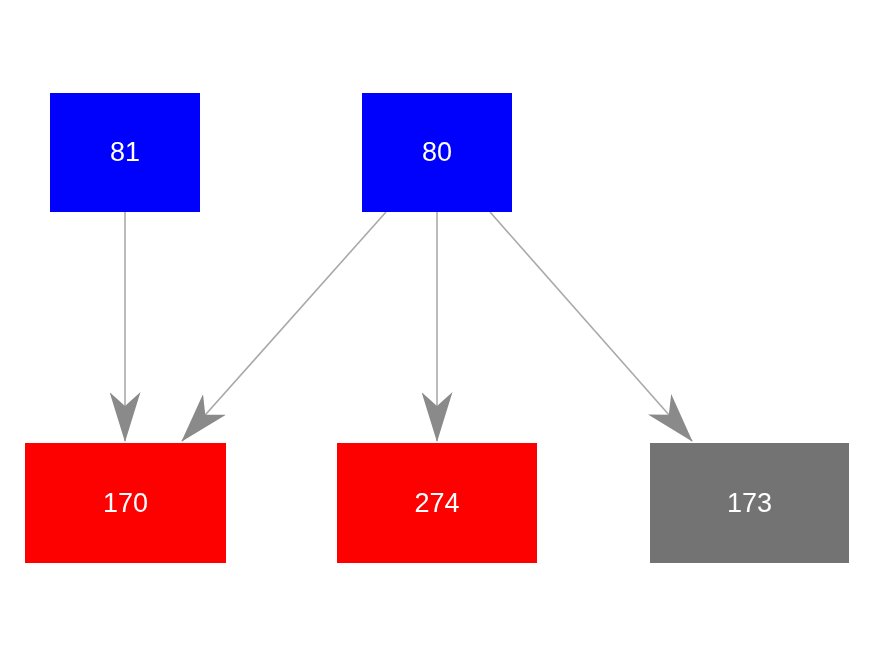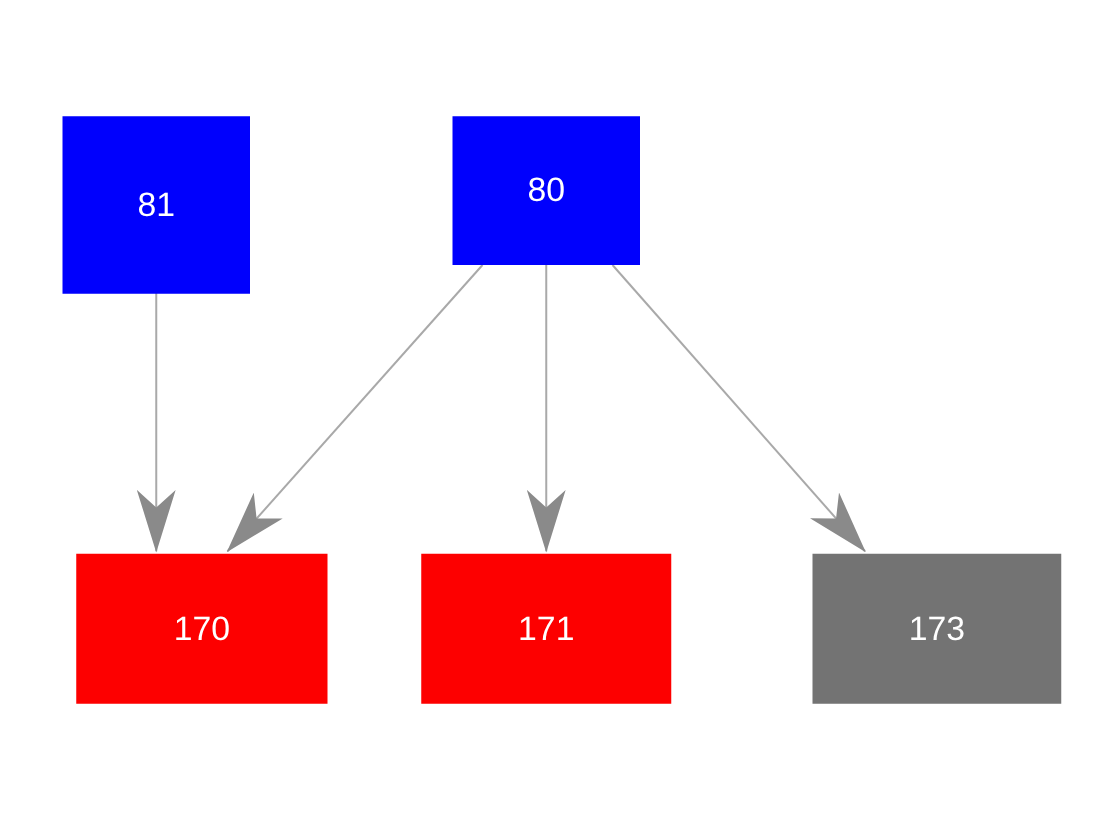--- a/index.html
+++ b/index.html
@@ -41,28 +41,28 @@
       <defs>
         <marker id="vee" viewBox="0 0 50 31" refX="49" refY="15.5" markerWidth="50" markerHeight="31" markerUnits="userSpaceOnUse" orient="auto">
           <path d="M0,0 L50,15.5 L0,31 L14,15.5 Z" fill="#8a8a8a"></path>
         </marker>
       </defs>
       <line x1="125" y1="212" x2="125" y2="441" stroke="#a9a9a9" stroke-width="1.6" marker-end="url(#vee)"></line>
       <line x1="386" y1="212" x2="182" y2="441" stroke="#a9a9a9" stroke-width="1.6" marker-end="url(#vee)"></line>
       <line x1="437" y1="212" x2="437" y2="441" stroke="#a9a9a9" stroke-width="1.6" marker-end="url(#vee)"></line>
       <line x1="490" y1="212" x2="692" y2="441" stroke="#a9a9a9" stroke-width="1.6" marker-end="url(#vee)"></line>
     </svg>
-    <div class="node" style="left: 50px; top: 93px; width: 150px; height: 142px; background: rgb(0, 0, 253); color: rgb(255, 255, 255);">
+    <div class="node" style="left: 50px; top: 93px; width: 150px; height: 119px; background: rgb(0, 0, 253); color: rgb(255, 255, 255);">
       <span>81</span>
     </div>
     <div class="node" style="left: 362px; top: 93px; width: 150px; height: 119px; background: rgb(0, 0, 253); color: rgb(255, 255, 255); justify-content: center;">
       <span>80</span>
     </div>
-    <div class="node" style="left: 25px; top: 443px; width: 201px; height: 120px; background: rgb(253, 0, 0); color: rgb(255, 255, 255); margin-left: 36px;">
+    <div class="node" style="left: 25px; top: 443px; width: 201px; height: 120px; background: rgb(253, 0, 0); color: rgb(255, 255, 255);">
       <span>170</span>
     </div>
     <div class="node" style="left: 337px; top: 443px; width: 200px; height: 120px; background: rgb(253, 0, 0); color: rgb(255, 255, 255);">
-      <span>171</span>
+      <span>274</span>
     </div>
     <div class="node" style="left: 650px; top: 443px; width: 199px; height: 120px; background: #737373; color: rgb(255, 255, 255);">
       <span>173</span>
     </div>
   </div>
 
 </body></html>

